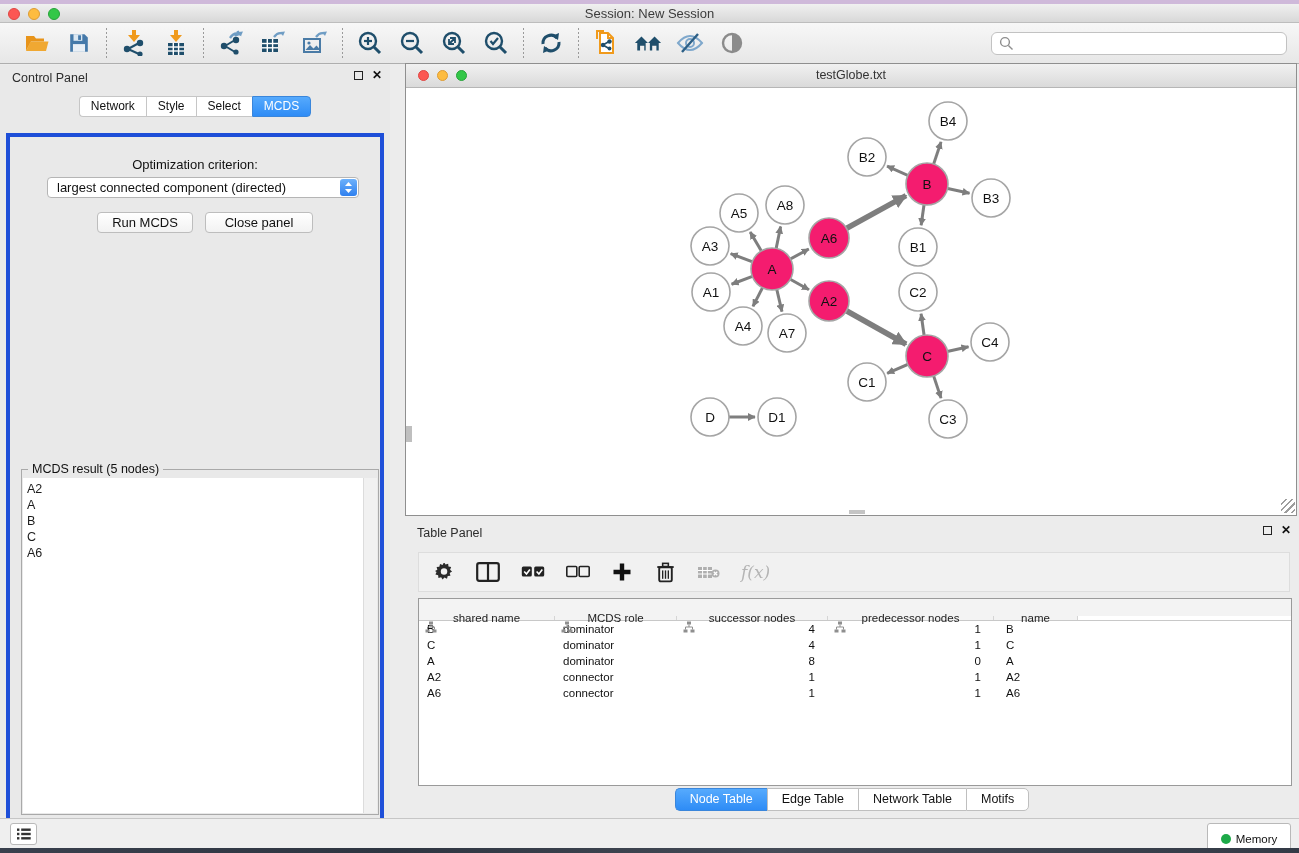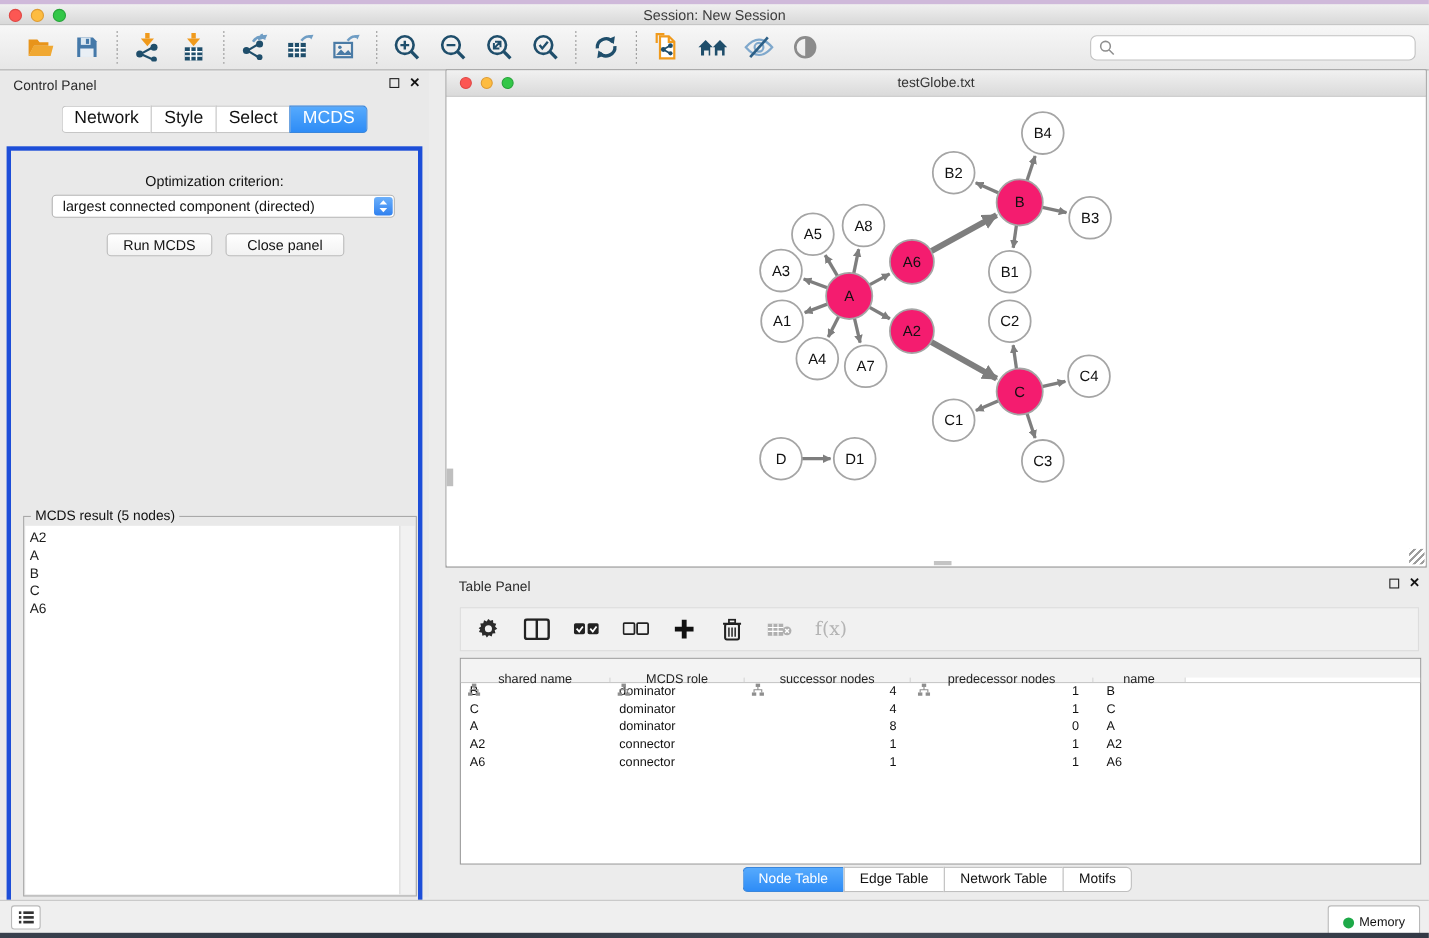--- a/index.html
+++ b/index.html
@@ -43,21 +43,21 @@
 
   
   #control-panel { left:0; top:65px; width:390px; height:751px; background:#e9e9e9; }
   .panel-head { position:relative; height:26px; }
   .panel-title { position:absolute; left:12px; top:6px; font-size:12.5px; color:#2c2c2c; }
   .panel-btns { position:absolute; right:8px; top:6px; display:flex; gap:9px; align-items:center; }
   .float-ico { width:9px; height:9px; border:1.5px solid #222; display:inline-block; }
   .close-ico { font-size:12px; font-weight:bold; color:#111; line-height:9px; }
 
   #ctab-row { position:absolute; left:0; top:31px; width:100%; display:flex; justify-content:center; z-index:2; }
-  .ctab { font-size:16px; padding:2px 11px 3px; background:#fff; border:1px solid #c6c6c6;
+  .ctab { font-size:12px; padding:2px 11px 3px; background:#fff; border:1px solid #c6c6c6;
     border-right:none; color:#111; }
   .ctab:first-child { border-top-left-radius:4px; border-bottom-left-radius:4px; }
   .ctab:last-child { border-right:1px solid #c6c6c6; border-top-right-radius:4px; border-bottom-right-radius:4px; }
   .ctab.sel { background:linear-gradient(#56aafd,#2e8cf6); color:#fff; border-color:#3a86db; }
 
   #cp-content { position:absolute; left:6px; top:68px; width:378px; height:694px;
     border:4px solid #1d4ed8; background:#e9e9e9; }
   #opt-label { position:absolute; left:0; right:0; top:20px; text-align:center; font-size:13px; color:#111; }
   #opt-dropdown { position:absolute; left:37px; top:40px; width:312px; height:21px;
     background:#fff; border:1px solid #b5b5b5; border-radius:4px; font-size:13px;
@@ -95,21 +95,21 @@
   #bottom-thumb { position:absolute; left:443px; bottom:0; width:16px; height:4px; background:#c4c4c4; }
   #resize-grip { position:absolute; right:1px; bottom:1px; width:14px; height:14px;
     background:repeating-linear-gradient(135deg, transparent 0 3px, #9d9d9d 3px 4.5px); }
 
   
   #table-panel { left:405px; top:520px; width:894px; height:296px; background:#ececec; }
   #tp-toolbar { position:absolute; left:13px; top:32px; width:872px; height:40px;
     background:#f1f1f1; border:1px solid #ddd; display:flex; align-items:center; gap:21px;
     padding-left:14px; }
   .tp-ico { display:flex; align-items:center; justify-content:center; min-width:22px; }
-  #fx-label { font-size:17px; color:#b4b4b4;
+  #fx-label { font-size:17px; font-style:italic; color:#b4b4b4;
     font-family:"DejaVu Serif", serif; }
   #node-table { position:absolute; left:13px; top:78px; width:874px; height:188px;
     background:#fff; border:1px solid #9a9a9a; }
   #nt-header { display:flex; height:22px; background:#f3f3f3; border-bottom:1px solid #c8c8c8; }
   .nt-hcell { position:relative; display:flex; align-items:center; justify-content:center;
     font-size:11.5px; color:#222; border-right:1px solid #d5d5d5; flex:none;margin-top:17px; }
   .nt-hcell .tree-ico { position:absolute; left:6px; top:5px; }
   .nt-hcell.filler { border-right:none; background:#fff; }
   .nt-row { display:flex; height:16px; font-size:11.5px; color:#111; align-items:center; }
   .nt-cell { flex:none; white-space:nowrap; overflow:hidden; }

